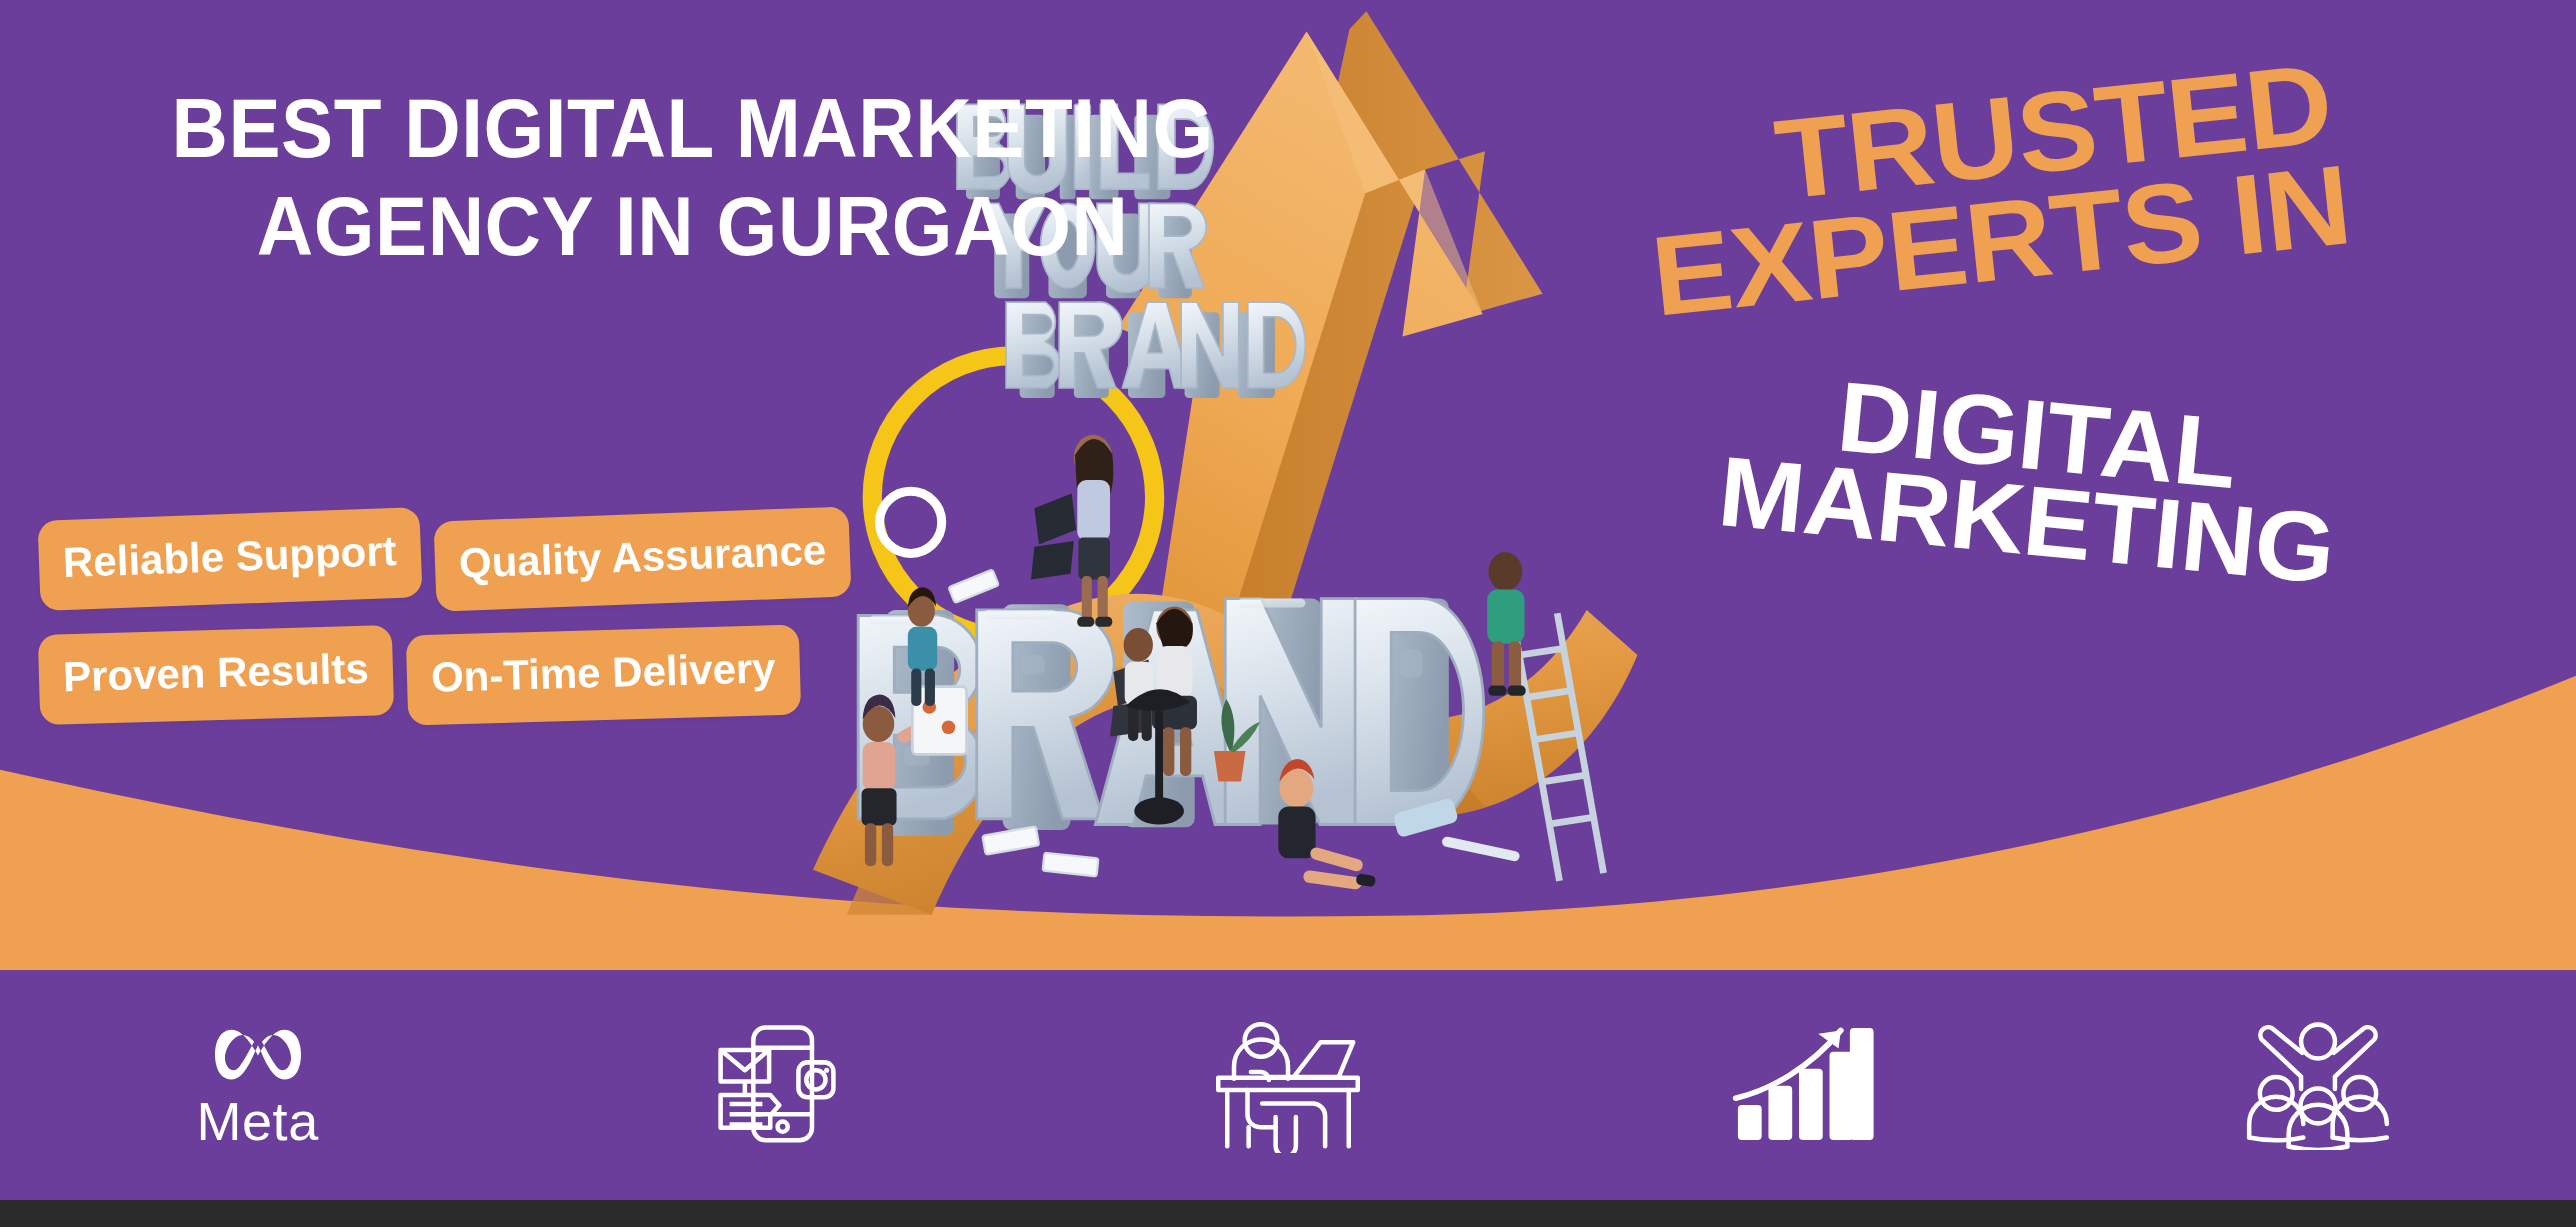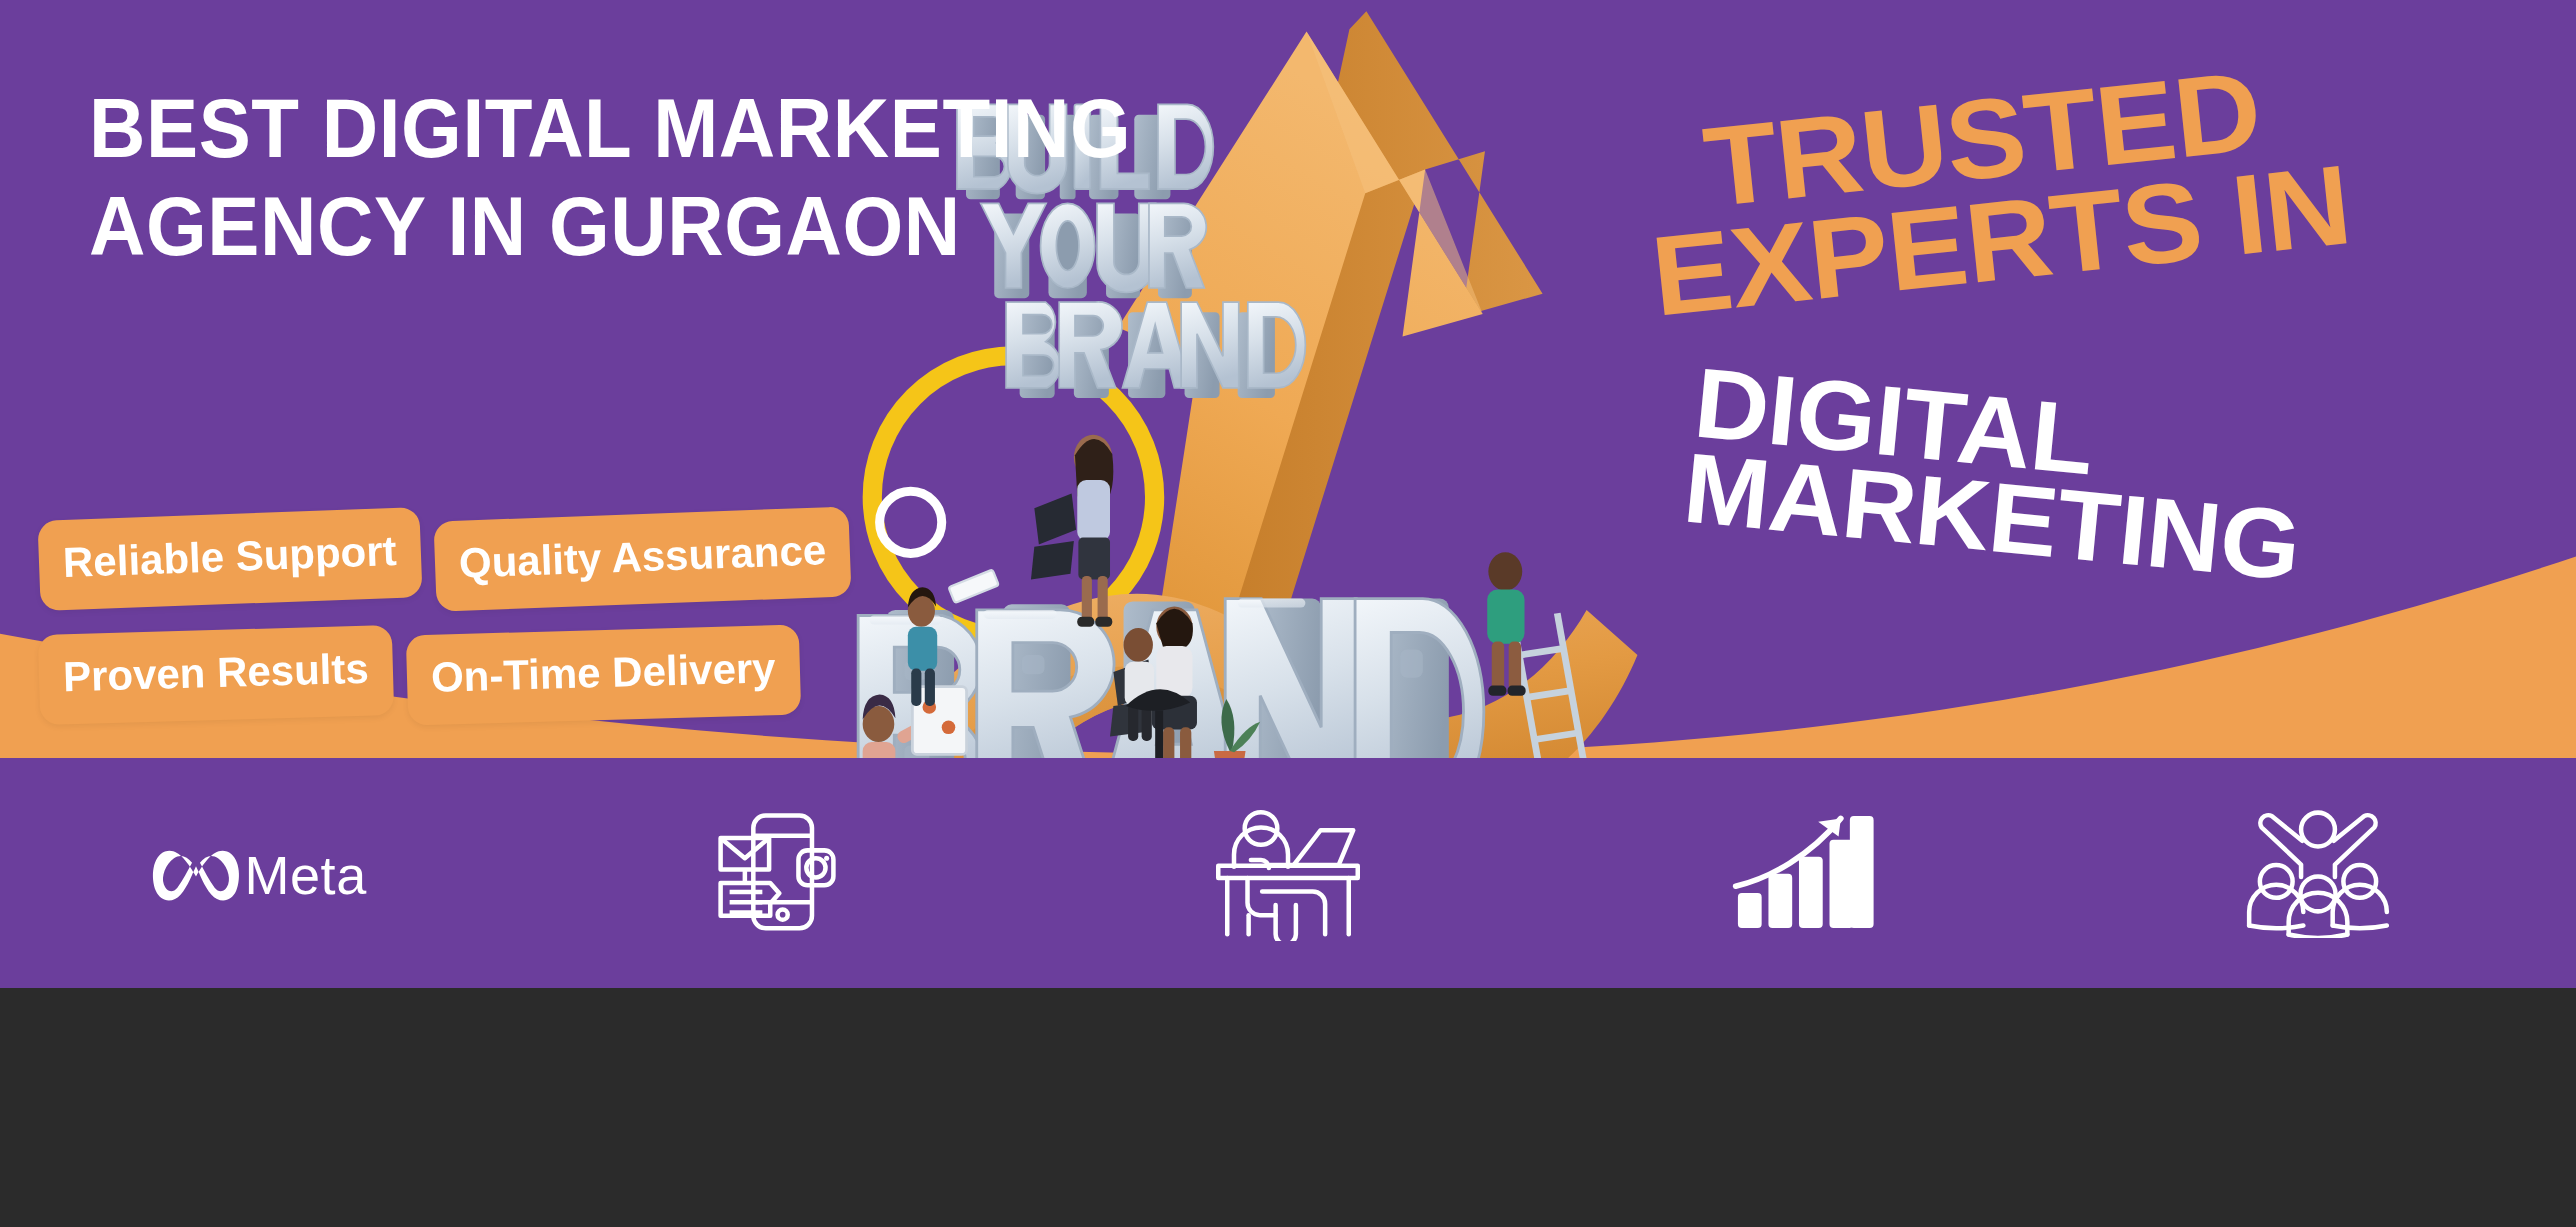--- a/index.html
+++ b/index.html
@@ -1,23 +1,24 @@
 <!DOCTYPE html>
 <html style="font-size:9px"><head>
 <meta charset="utf-8">
 <title>Best Digital Marketing Agency Banner</title>
 <style>
   * { margin:0; padding:0; box-sizing:border-box; }
   html,body { background:#2b2b2b; }
   .banner{
     position:relative;
-    width:2576px; height:988px;
+    width:2576px; height:1200px;
     overflow:hidden;
     background:#6B3E9C;
     font-family:"Liberation Sans", sans-serif;
+    text-align:center;
   }
   
   .bg-svg{ position:absolute; inset:0; width:100%; height:100%; display:block; }
 
   
   .headline{
     position:absolute;
     left:89px; top:79px;
     width:1298px;
     color:#ffffff;
@@ -111,21 +112,21 @@
     left:0; right:0; bottom:0;
     height:230px;
     background:#6B3E9C;
     display:flex;
     align-items:center;
     z-index:60;
   }
   .icon-cell{
     flex:1 1 0;
     display:flex;
-    flex-direction:row;
+    flex-direction:column;
     align-items:center;
     justify-content:center;
     height:100%;
   }
   .icon-cell svg{ display:block; }
   .meta-word{
     color:#ffffff;
     font-size:54px;
     font-weight:400;
     letter-spacing:0.6px;

